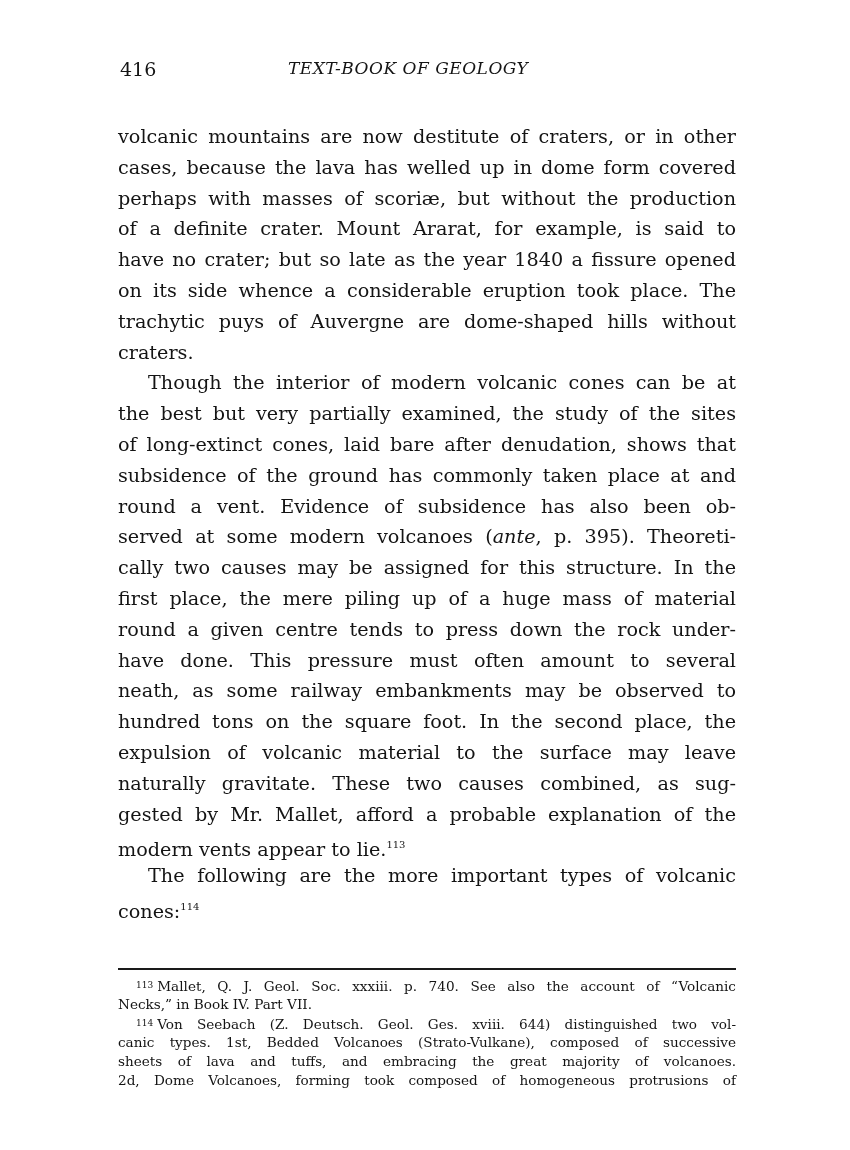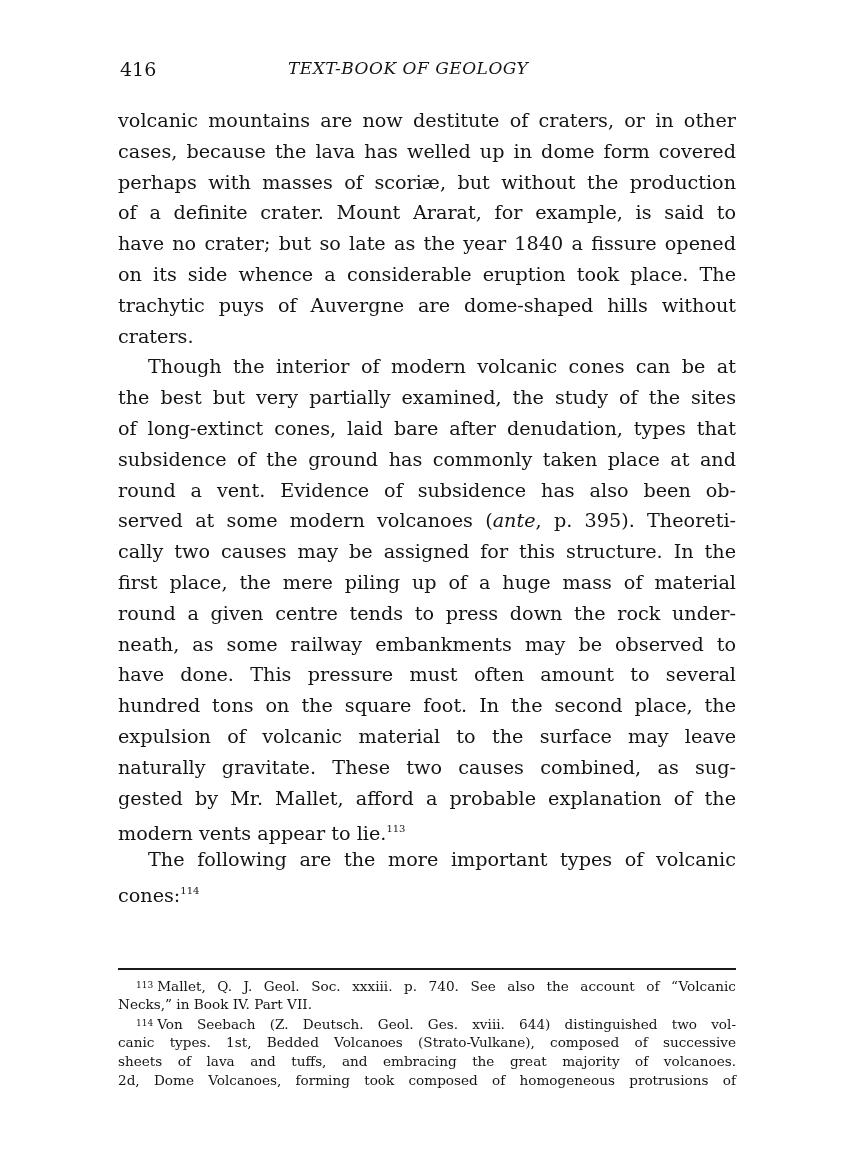--- a/index.html
+++ b/index.html
@@ -12,21 +12,21 @@
     overflow: hidden;
   }
   .page { position: absolute; left: 118px; top: 58px; width: 618px; }
   .running-head { position: relative; height: 24px; font-size: 19px; }
   .page-number { position: absolute; left: 2px; top: 0; }
   .running-title {
     position: absolute; left: 170px; top: 0;
     font-style: italic; letter-spacing: 0.5px; font-size: 17px;
   }
   .body-text {
-    margin-top: 24px;
+    margin-top: 40px;
     font-size: 19.2px;
     line-height: 30.8px;
   }
   .line {
     display: block;
     text-align: justify;
     text-align-last: justify;
     white-space: nowrap;
     height: 30.8px;
     overflow: visible;
@@ -69,29 +69,29 @@
       <span class="line">of a definite crater. Mount Ararat, for example, is said to</span>
       <span class="line">have no crater; but so late as the year 1840 a fissure opened</span>
       <span class="line">on its side whence a considerable eruption took place. The</span>
       <span class="line">trachytic puys of Auvergne are dome-shaped hills without</span>
       <span class="line last">craters.</span>
     </div>
 
     <div>
       <span class="line indent">Though the interior of modern volcanic cones can be at</span>
       <span class="line">the best but very partially examined, the study of the sites</span>
-      <span class="line">of long-extinct cones, laid bare after denudation, types that</span>
+      <span class="line">of long-extinct cones, laid bare after denudation, shows that</span>
       <span class="line">subsidence of the ground has commonly taken place at and</span>
       <span class="line">round a vent. Evidence of subsidence has also been ob-</span>
       <span class="line"><span>served at some modern volcanoes (</span><em>ante</em><span>, p. 395). Theoreti-</span></span>
       <span class="line">cally two causes may be assigned for this structure. In the</span>
       <span class="line">first place, the mere piling up of a huge mass of material</span>
       <span class="line">round a given centre tends to press down the rock under-</span>
+      <span class="line">have done. This pressure must often amount to several</span>
       <span class="line">neath, as some railway embankments may be observed to</span>
-      <span class="line">have done. This pressure must often amount to several</span>
       <span class="line">hundred tons on the square foot. In the second place, the</span>
       <span class="line">expulsion of volcanic material to the surface may leave</span>
       <span class="line">naturally gravitate. These two causes combined, as sug-</span>
       <span class="line">gested by Mr. Mallet, afford a probable explanation of the</span>
       <span class="line last"><span>modern vents appear to lie.</span><span class="sup">113</span></span>
     </div>
 
     <div>
       <span class="line indent">The following are the more important types of volcanic</span>
       <span class="line last"><span>cones:</span><span class="sup">114</span></span>

